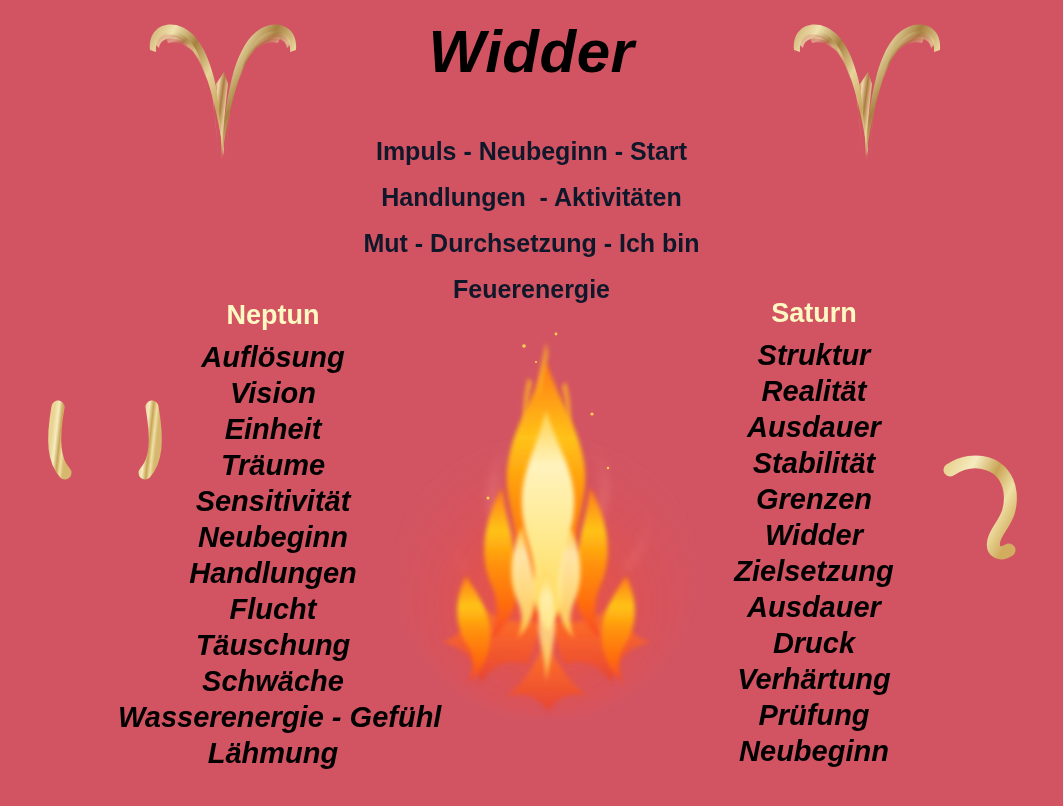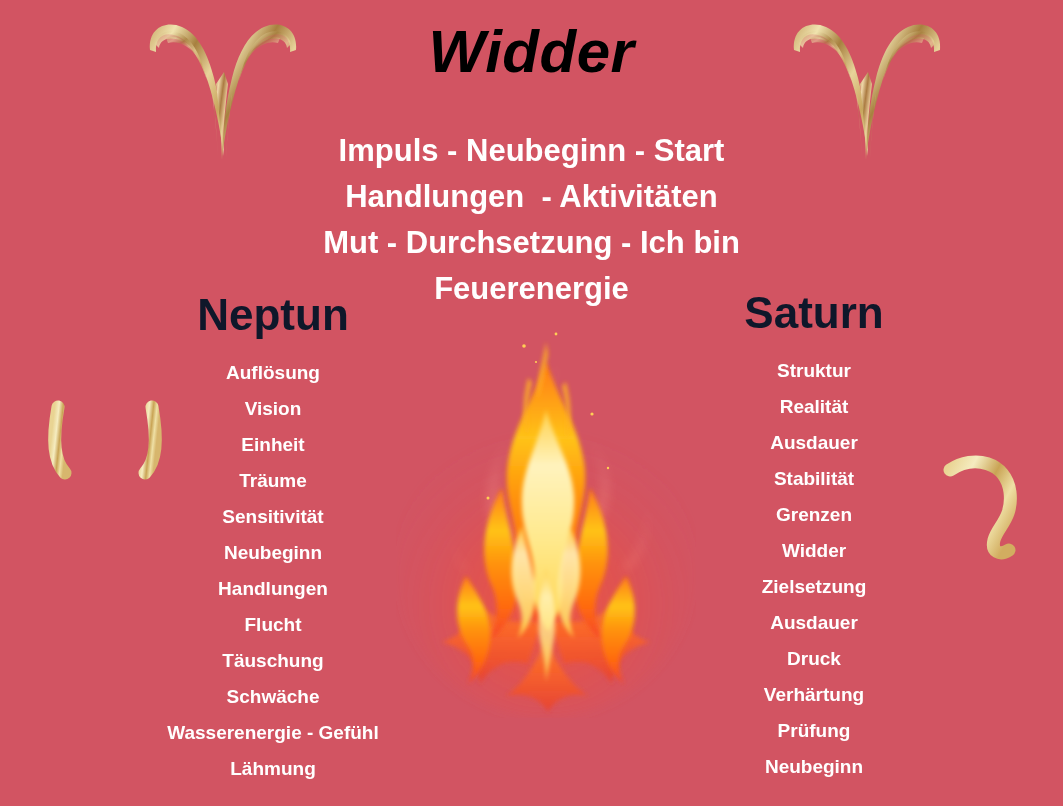--- a/index.html
+++ b/index.html
@@ -49,48 +49,49 @@
 
   
   #subtitle {
     position: absolute;
     left: 0;
     top: 128px;
     width: 1063px;
     text-align: center;
   }
   .sub-line {
-    font-size: 31px;
-    font-weight: bold;
-    color: #ffffff;
-    line-height: 46px;
-    white-space: pre;
-  }
-
-  
-  .column {
-    position: absolute;
-    text-align: center;
-  }
-  #col-neptun { left: 118px; top: 292px; width: 310px; }
-  #col-saturn { left: 694px; top: 290px; width: 240px; }
-
-  .col-heading {
-    font-size: 44px;
+    font-size: 25px;
     font-weight: bold;
     color: #0f172a;
     line-height: 46px;
-    margin-bottom: 17px;
+    white-space: pre;
+  }
+
+  
+  .column {
+    position: absolute;
+    text-align: center;
+  }
+  #col-neptun { left: 118px; top: 292px; width: 310px; }
+  #col-saturn { left: 694px; top: 290px; width: 240px; }
+
+  .col-heading {
+    font-size: 27px;
+    font-weight: bold;
+    color: #fef9c3;
+    line-height: 46px;
+    margin-bottom: 1px;
   }
   .col-item {
-    font-size: 19px;
+    font-size: 29px;
     font-weight: bold;
-    color: #ffffff;
+    color: #000000;
     line-height: 36px;
     white-space: nowrap;
+    font-style: italic;
   }
   #col-saturn .col-item { line-height: 36px; }
 
   
   #neptune-symbol {
     position: absolute;
     left: 40px;
     top: 385px;
     width: 130px;
     height: 170px;

